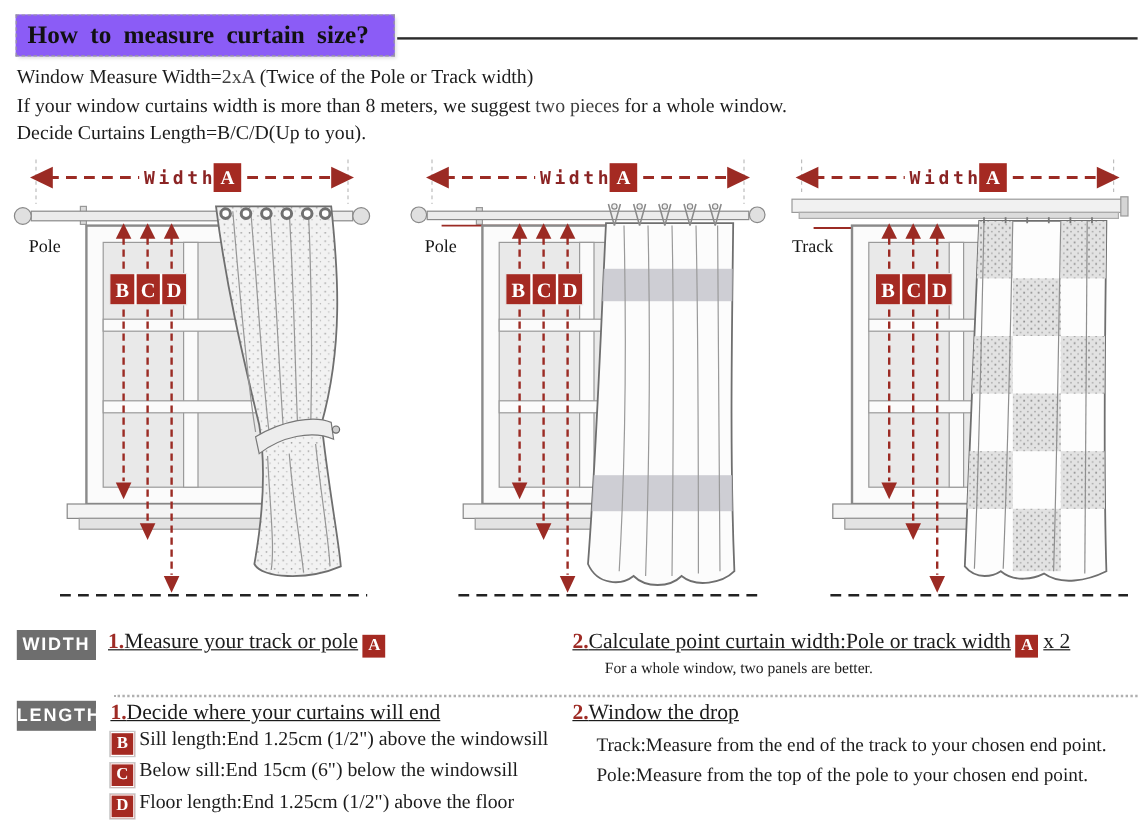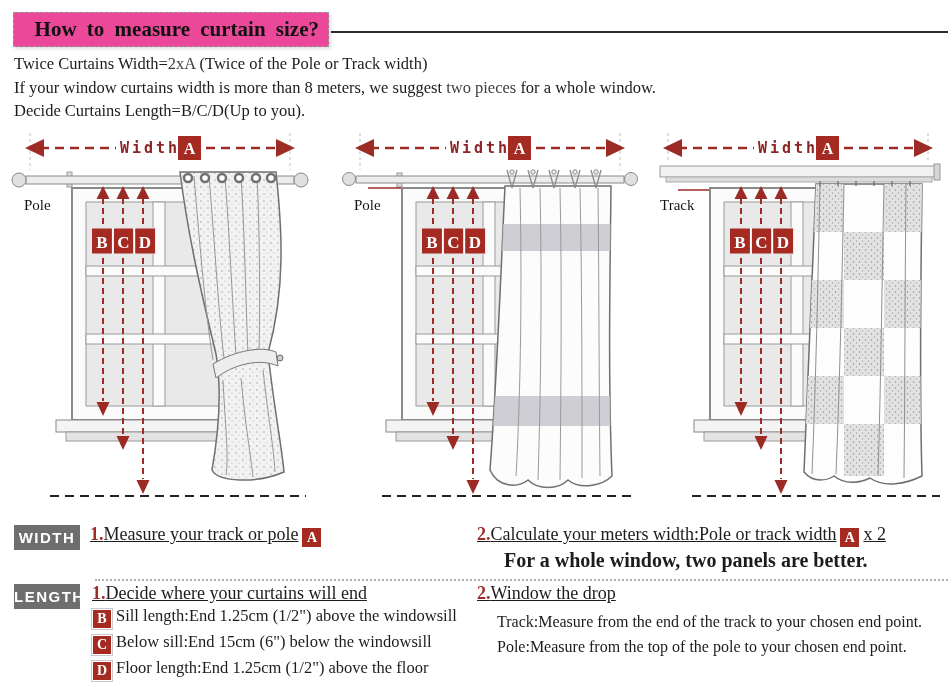--- a/index.html
+++ b/index.html
@@ -8,24 +8,23 @@
     width: 950px; height: 700px; position: relative;
     background: #ffffff; color: #1c1c1c;
     font-family: "Liberation Serif", serif;
     overflow: hidden;
   }
   .abs { position: absolute; }
 
   
   .title-box {
     left: 13px; top: 12px; width: 316px; height: 35px;
-    border: 1px dashed #9a9a9a; background:#ec4899;
+    border: 1px dashed #9a9a9a; background:#8b5cf6;
     box-shadow: 2px 2px 3px #e0e0e0;
     padding: 2px 9px;
-    text-align: right;
   }
   .title-box h1 {
     margin: 0; font-size: 21px; font-weight: bold; line-height: 29px;
     word-spacing: 5px; color:#111;
   }
   .title-line { left: 331px; top: 31px; width: 617px; height: 0; border-top: 2px solid #2b2b2b; }
 
   
   .intro { left: 14px; top: 52px; font-size: 16.5px; line-height: 23.5px; width: 700px; }
   .red-hl { color:#404040; font-weight: normal; text-align: center; }
@@ -55,38 +54,38 @@
   .step-num { color:#9e2b25; font-weight: bold; }
   .chip {
     display:inline-block; background:#a52a22; color:#fff;
     font-weight:bold; font-size:14px; width:19px; height:19px;
     line-height:19px; text-align:center; margin:0 4px; vertical-align: -2px;
   }
   .chip.bordered { border:1px solid #fff; box-shadow: 0 0 0 1px #c9c9c9; width:20px; height:20px; line-height:18px; }
 
   #width-step1 { left: 90px;  top: 524px; }
   #width-step2 { left: 477px; top: 524px; }
-  #width-step2-note { left: 504px; top: 549px; font-size: 20px; font-weight: bold; }
+  #width-step2-note { left: 504px; top: 549px; font-size: 13px; }
   .divider { left: 95px; top: 579px; width: 853px; height:0; border-top: 2px dotted #b0b0b0; }
   #length-step1 { left: 92px; top: 583px; }
   #length-items { left: 88px; top: 606px; font-size: 16.5px; }
   .length-item { margin-bottom: 3px; height: 23px; white-space: nowrap; }
   #length-step2 { left: 477px; top: 583px; }
   #length-notes { left: 497px; top: 609px; font-size: 16px; line-height: 25px; white-space: nowrap; }
 </style>
 </head>
 <body>
 
 <div class="abs title-box">
   <h1>How to measure curtain size?</h1>
 </div>
 <div class="abs title-line"></div>
 
 <div class="abs intro">
-  <div><span>Twice Curtains Width=</span><span class="red-hl">2xA</span><span> (Twice of the Pole or Track width)</span></div>
+  <div><span>Window Measure Width=</span><span class="red-hl">2xA</span><span> (Twice of the Pole or Track width)</span></div>
   <div><span>If your window curtains width is more than 8 meters, we suggest </span><span class="red-hl">two pieces</span><span> for a whole window.</span></div>
   <div>Decide Curtains Length=B/C/D(Up to you).</div>
 </div>
 
 <div id="diagram-1" class="abs diagram">
 <svg viewBox="0 0 300 385" xmlns="http://www.w3.org/2000/svg">
   <defs>
     <pattern id="sp1" width="7" height="7" patternUnits="userSpaceOnUse">
       <rect width="7" height="7" fill="#f2f2f2"></rect>
       <circle cx="2" cy="3" r="0.7" fill="#9a9a9a"></circle>
@@ -349,21 +348,21 @@
 </svg>
 </div>
 
 <div id="width-heading" class="abs heading-box">WIDTH</div>
 
 <div id="width-step1" class="abs step">
   <span class="step-num">1.</span><span>Measure your track or pole</span><span class="chip">A</span>
 </div>
 
 <div id="width-step2" class="abs step">
-  <span class="step-num">2.</span><span>Calculate your meters width:Pole or track width</span><span class="chip">A</span><span>x 2</span>
+  <span class="step-num">2.</span><span>Calculate point curtain width:Pole or track width</span><span class="chip">A</span><span>x 2</span>
 </div>
 <div id="width-step2-note" class="abs">For a whole window, two panels are better.</div>
 
 <div class="abs divider"></div>
 
 <div id="length-heading" class="abs heading-box">LENGTH</div>
 
 <div id="length-step1" class="abs step">
   <span class="step-num">1.</span><span>Decide where your curtains will end</span>
 </div>

